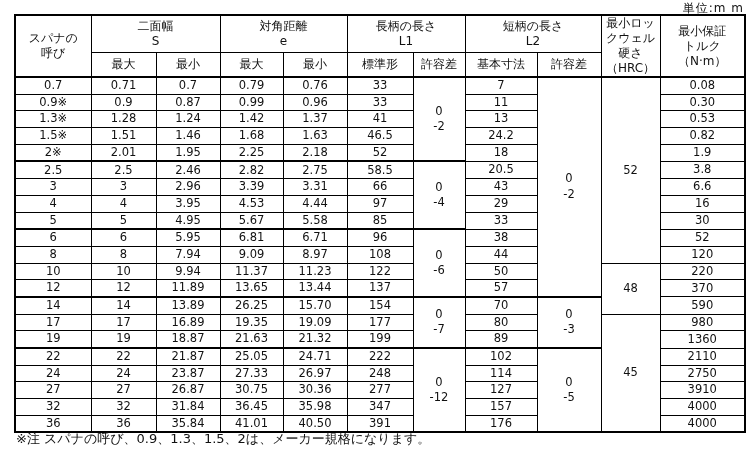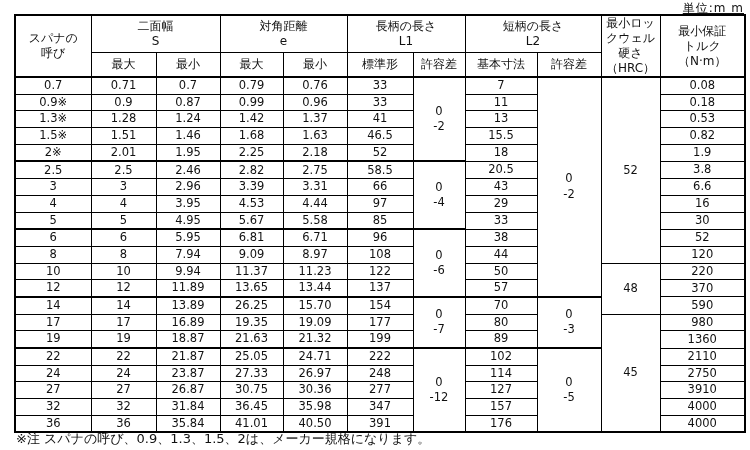--- a/index.html
+++ b/index.html
@@ -3,21 +3,21 @@
 <meta charset="utf-8">
 <style>
   html,body{margin:0;padding:0;}
   body{
     width:750px;height:450px;position:relative;overflow:hidden;
     background:#ffffff;color:#111;
     font-family:"DejaVu Sans","Liberation Sans",sans-serif;
   }
   .unit{
     position:absolute;top:0px;right:6px;
-    font-size:12px;letter-spacing:1px;white-space:nowrap;text-decoration:underline;
+    font-size:12px;letter-spacing:1px;white-space:nowrap;
   }
   table.spec{
     position:absolute;top:14px;left:14px;
     border-collapse:collapse;table-layout:fixed;width:730px;
     border:2px solid #000;
   }
   .spec th,.spec td{
     border:1px solid #000;text-align:center;vertical-align:middle;
     padding:0;font-weight:normal;overflow:hidden;white-space:nowrap;
   }
@@ -88,40 +88,40 @@
         <td>0.08</td>
       </tr>
       <tr>
         <td>0.9※</td>
         <td>0.9</td>
         <td>0.87</td>
         <td>0.99</td>
         <td>0.96</td>
         <td>33</td>
         <td>11</td>
-        <td>0.18</td>
+        <td>0.30</td>
       </tr>
       <tr>
         <td>1.3※</td>
         <td>1.28</td>
         <td>1.24</td>
         <td>1.42</td>
         <td>1.37</td>
         <td>41</td>
         <td>13</td>
         <td>0.53</td>
       </tr>
       <tr>
         <td>1.5※</td>
         <td>1.51</td>
         <td>1.46</td>
         <td>1.68</td>
         <td>1.63</td>
         <td>46.5</td>
-        <td>15.5</td>
+        <td>24.2</td>
         <td>0.82</td>
       </tr>
       <tr>
         <td class="thick-b">2※</td>
         <td class="thick-b">2.01</td>
         <td class="thick-b">1.95</td>
         <td class="thick-b">2.25</td>
         <td class="thick-b">2.18</td>
         <td class="thick-b">52</td>
         <td>18</td>

